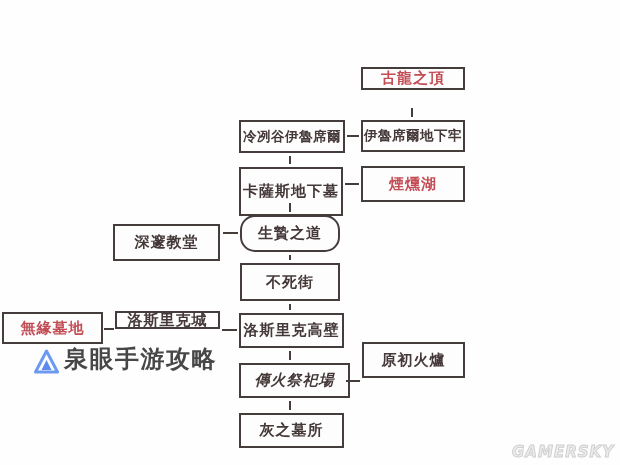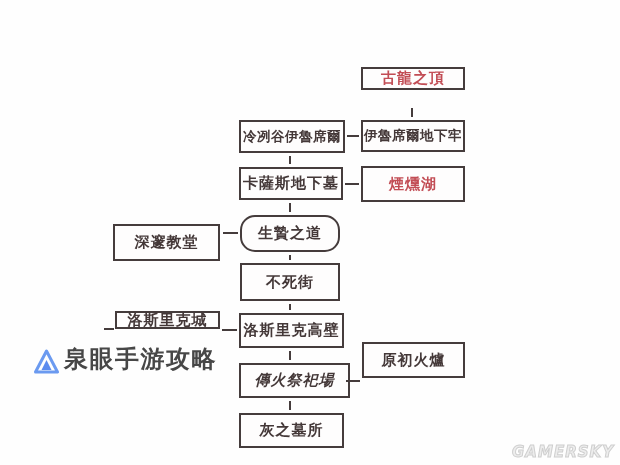--- a/index.html
+++ b/index.html
@@ -21,21 +21,21 @@
     letter-spacing:1px;
     white-space:nowrap;
   }
   .node.red{color:#c24d55;}
   .node.longtext{font-size:13.5px;letter-spacing:0.5px;}
   .edge{position:absolute;background:#453c3c;}
   
   .n-archdragon{left:361px;top:67px;width:104px;height:23px;}
   .n-irithyll{left:239px;top:120px;width:106px;height:33px;}
   .n-irithyll-dungeon{left:361px;top:120px;width:104px;height:32px;}
-  .n-catacombs{left:239px;top:167px;width:104px;height:33px;}
+  .n-catacombs{left:239px;top:167px;width:104px;height:49px;}
   .n-smouldering{left:361px;top:166px;width:104px;height:36px;}
   .n-cathedral{left:113px;top:214px;width:107px;height:37px;margin-top:10px;}
   .n-sacrifices{left:240px;top:215px;width:100px;height:37px;border-radius:15px;}
   .n-undead{left:240px;top:263px;width:100px;height:38px;}
   .n-untended{left:2px;top:312px;width:101px;height:32px;}
   .n-lothric-castle{left:115px;top:311px;width:105px;height:18px;}
   .n-highwall{left:239px;top:313px;width:105px;height:35px;}
   .n-firelink{left:239px;top:363px;width:111px;height:35px;font-style:italic;}
   .n-kiln{left:362px;top:342px;width:103px;height:36px;}
   .n-cemetery{left:239px;top:413px;width:105px;height:35px;}
@@ -79,20 +79,21 @@
 <div id="screen">
 
   <div class="node red n-archdragon">古龍之頂</div>
   <div class="node longtext n-irithyll">冷冽谷伊魯席爾</div>
   <div class="node longtext n-irithyll-dungeon">伊魯席爾地下牢</div>
   <div class="node n-catacombs">卡薩斯地下墓</div>
   <div class="node red n-smouldering">煙燻湖</div>
   <div class="node n-cathedral">深邃教堂</div>
   <div class="node n-sacrifices">生贄之道</div>
   <div class="node n-undead">不死街</div>
+  <div class="node red n-untended">無緣墓地</div>
   <div class="node n-lothric-castle">洛斯里克城</div>
   <div class="node n-highwall">洛斯里克高壁</div>
   <div class="node n-firelink">傳火祭祀場</div>
   <div class="node n-kiln">原初火爐</div>
   <div class="node n-cemetery">灰之墓所</div>
 
   <div class="edge e-v1"></div>
   <div class="edge e-v2"></div>
   <div class="edge e-v3"></div>
   <div class="edge e-v4"></div>

